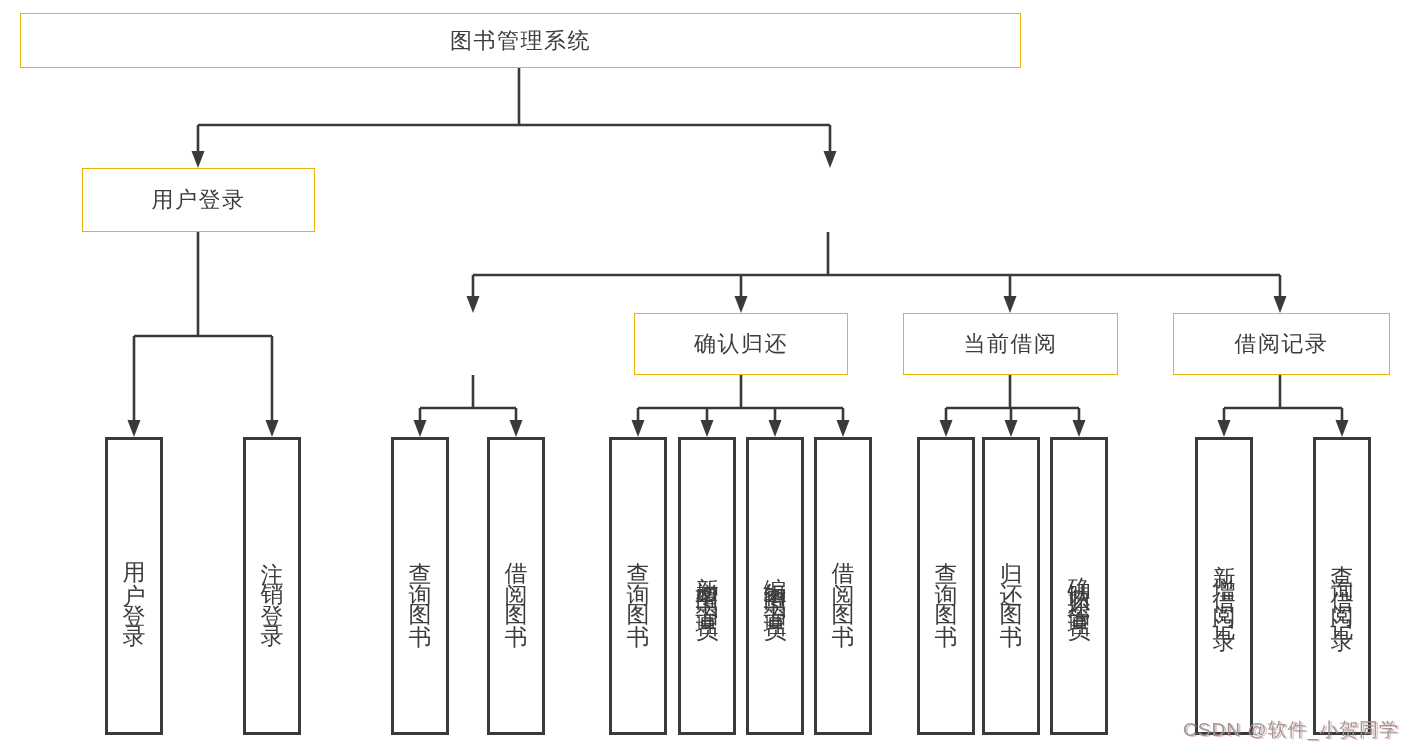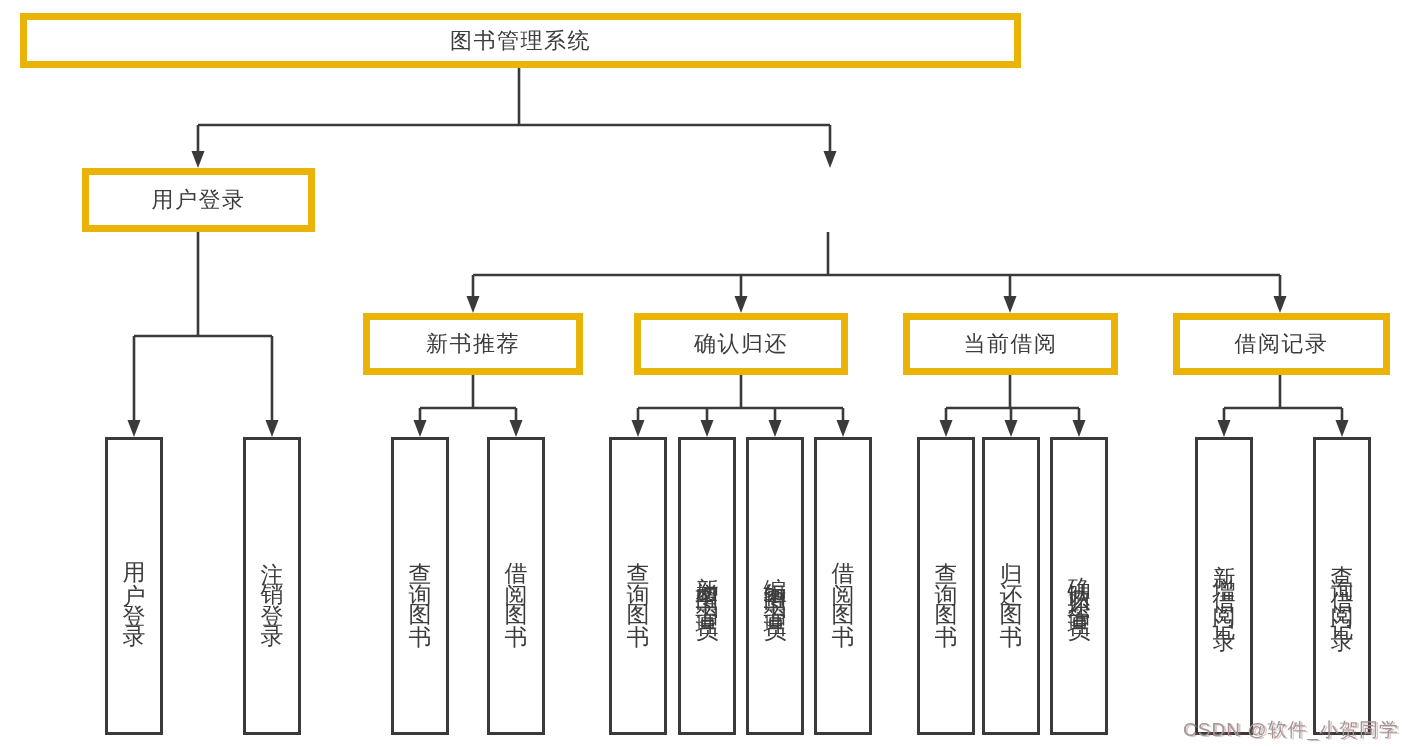--- a/index.html
+++ b/index.html
@@ -4,21 +4,21 @@
 <style>
   html,body{margin:0;padding:0;background:#fff;}
   .canvas{
     position:relative;width:1405px;height:747px;background:#ffffff;
     font-family:"Liberation Sans",sans-serif;overflow:hidden;
   }
   .wires{position:absolute;left:0;top:0;width:1405px;height:747px;}
   .wire{stroke:#3a3a3a;stroke-width:2.6;fill:none;}
   .ahead{fill:#3a3a3a;stroke:none;}
   .hbox{
-    position:absolute;box-sizing:border-box;border:7px solid #eab308;background:#fff;
+    position:absolute;box-sizing:border-box;border:1px solid #eab308;background:#fff;
     display:flex;align-items:center;justify-content:center;
     font-size:22px;color:#3c3c3c;letter-spacing:1.5px;white-space:nowrap;
   }
   .vbox{
     position:absolute;box-sizing:border-box;top:437px;width:58px;height:298px;
     border:3px solid #3a3a3a;background:#fff;
     display:flex;align-items:center;justify-content:center;
     writing-mode:vertical-rl;text-orientation:mixed;
     font-size:23px;color:#3c3c3c;line-height:1;
   }
@@ -63,21 +63,20 @@
         <polygon points="1072.5,420 1085.5,420 1079,437" class="ahead"></polygon>
         <polygon points="1217.5,420 1230.5,420 1224,437" class="ahead"></polygon>
         <polygon points="1335.5,420 1348.5,420 1342,437" class="ahead"></polygon>
       </g>
   </svg>
 
   <div class="hbox" style="left:20px;top:13px;width:1001px;height:55px">图书管理系统</div>
 
   <div class="hbox" style="left:82px;top:168px;width:233px;height:64px">用户登录</div>
 
-  <div class="hbox" style="left:363px;top:313px;width:220px;height:62px">新书推荐</div>
   <div class="hbox" style="left:634px;top:313px;width:214px;height:62px">确认归还</div>
   <div class="hbox" style="left:1173px;top:313px;width:217px;height:62px">借阅记录</div>
   <div class="hbox" style="left:903px;top:313px;width:215px;height:62px">当前借阅</div>
 
   <div class="vbox" style="left: 105px; letter-spacing: 21px;">用户登录</div>
   <div class="vbox" style="left: 243px; letter-spacing: 21px;">注销登录</div>
 
   <div class="vbox" style="left: 391px; letter-spacing: 21px;">查询图书</div>
   <div class="vbox" style="left: 487px; letter-spacing: 21px;">借阅图书</div>
 

